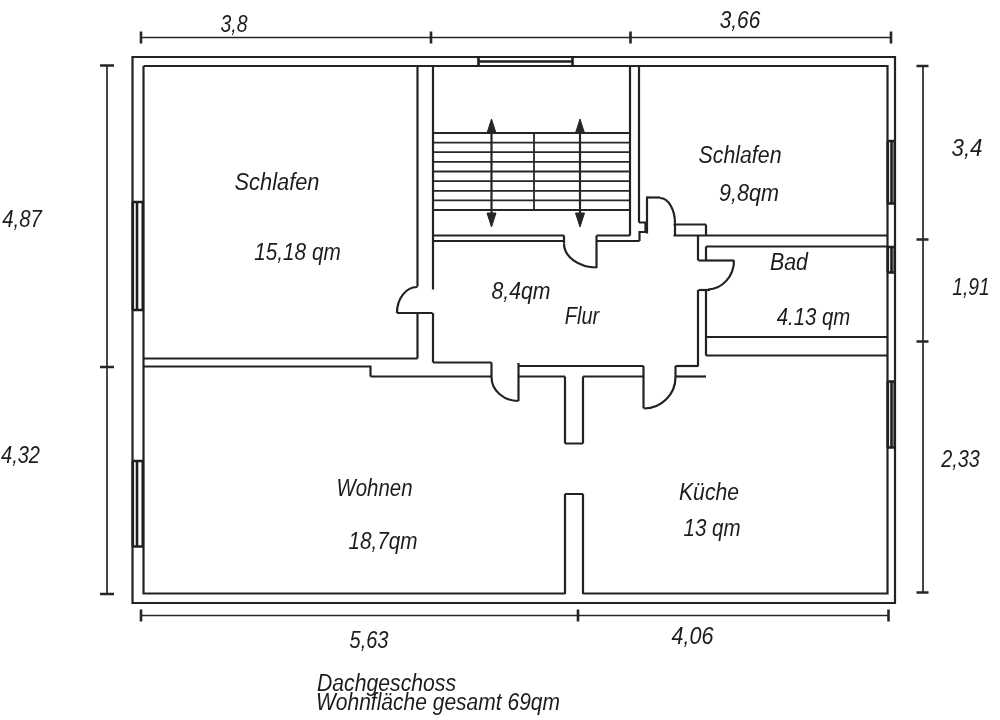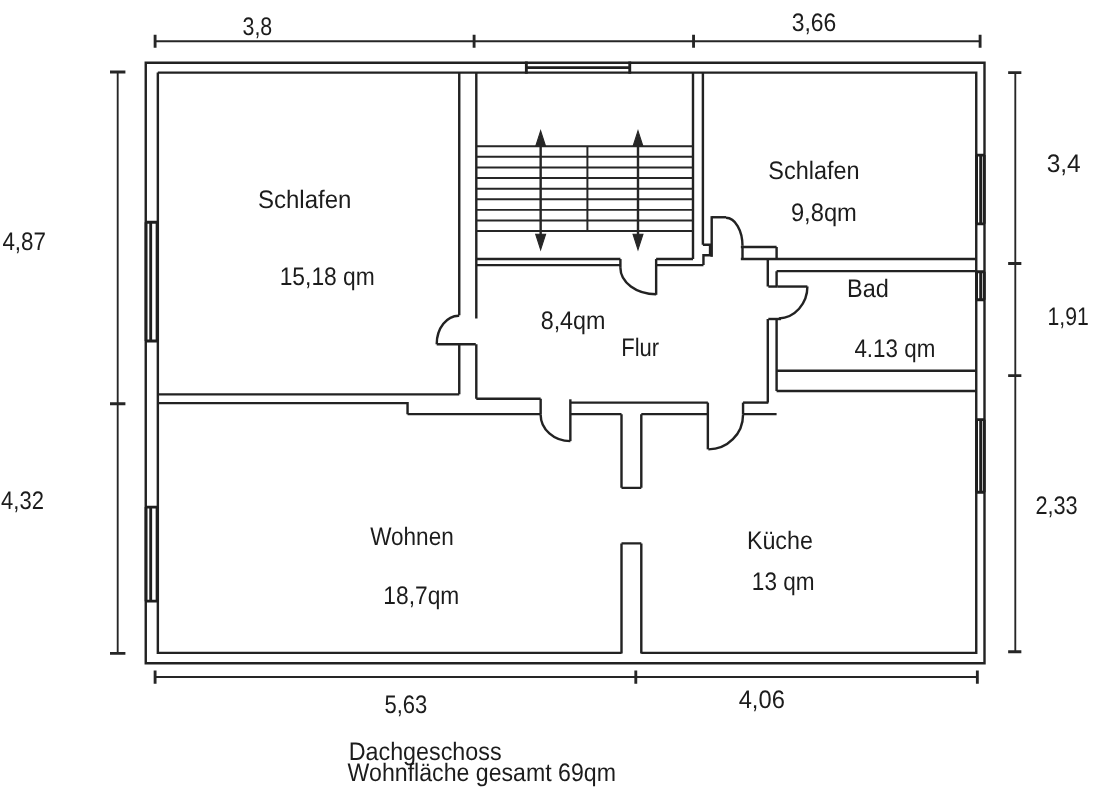--- a/index.html
+++ b/index.html
@@ -1,16 +1,16 @@
 <!DOCTYPE html>
 <html><head>
 <meta charset="utf-8">
 <style>
   html,body{margin:0;padding:0;background:#ffffff;}
-  #wrap{width:1000px;height:720px;position:relative;overflow:hidden;background:#ffffff;}
+  #wrap{width:1000px;height:720px;position:relative;overflow:hidden;background:#ffffff;font-style:italic;}
   svg{display:block;}
   text{font-family:"Liberation Sans", sans-serif; fill:#1c1c1c; -webkit-font-smoothing:antialiased;}
 </style>
 </head>
 <body>
 <div id="wrap">
 <svg width="1000" height="720" viewBox="0 0 1000 720">
 <g stroke="#222222" fill="none" stroke-width="2.2" stroke-linecap="butt">
 
   <path d="M132.5,57 H895 V603 H132.5 Z"></path>

